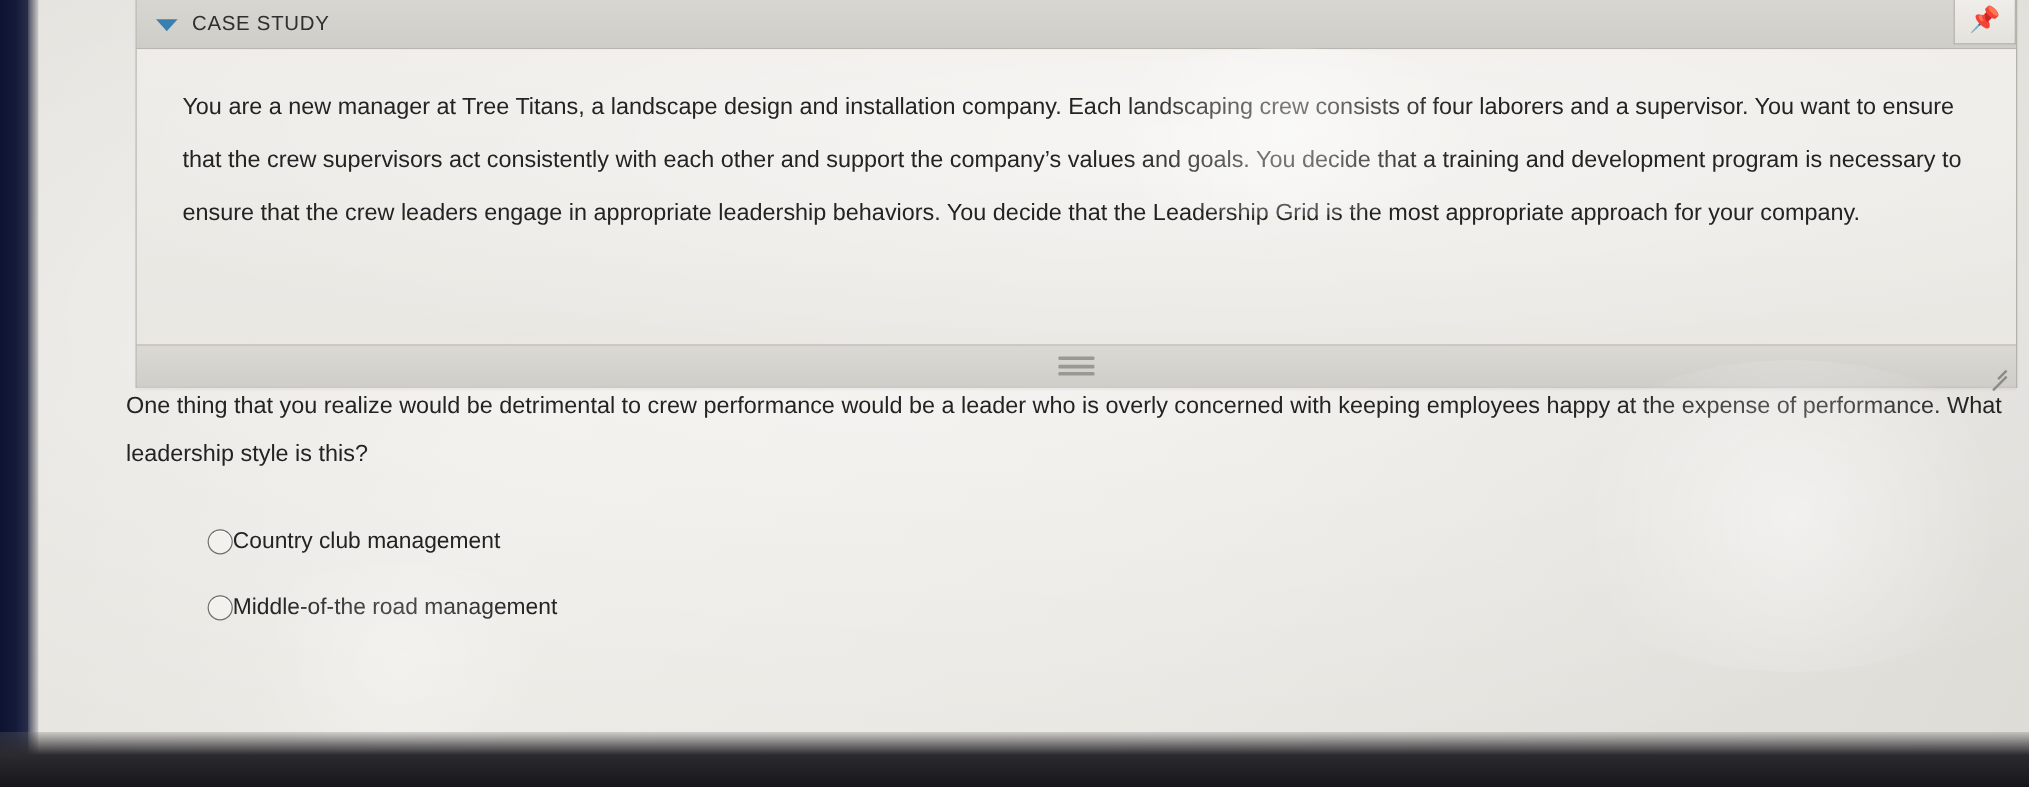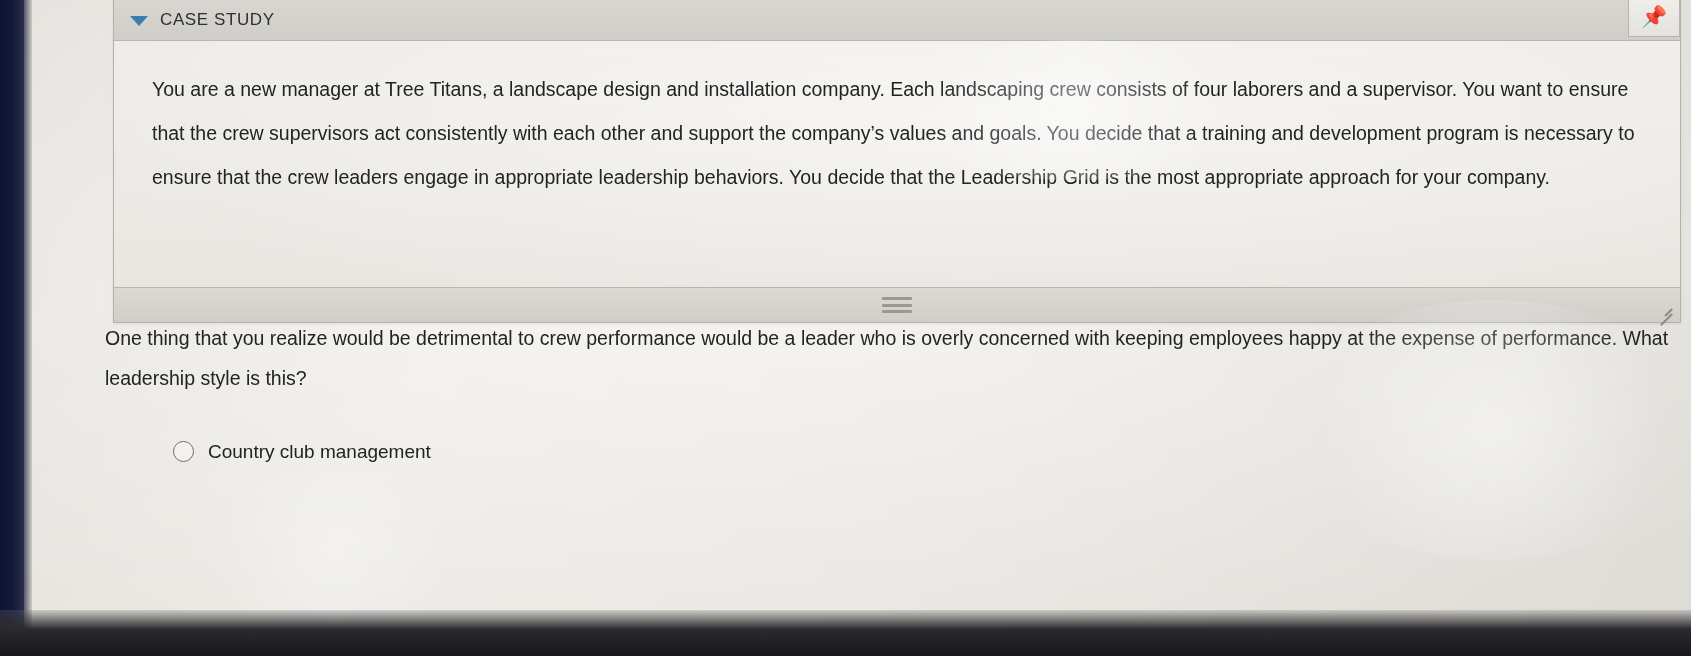--- a/index.html
+++ b/index.html
@@ -172,21 +172,20 @@
   
   .options {
     position: absolute;
     left: 110px;
     top: 424px;
     width: 900px;
   }
   .option-row {
     display: flex;
     align-items: center;
-    gap: 14px;
     height: 55px;
   }
   .radio {
     width: 19px;
     height: 19px;
     border-radius: 50%;
     border: 1.6px solid #6f6d69;
     background: #f3f1ed;
     box-shadow: inset 0 1px 1px rgba(255,255,255,0.8);
     flex: 0 0 auto;
@@ -245,20 +244,24 @@
       </div>
     </div>
 
     <div class="question">One thing that you realize would be detrimental to crew performance would be a leader who is overly concerned with keeping employees happy at the expense of performance. What leadership style is this?</div>
 
     <div class="options">
       <div class="option-row">
         <span class="radio"></span>
         <span class="option-label">Country club management</span>
       </div>
+      <div class="option-row">
+        <span class="radio"></span>
+        <span class="option-label">Middle-of-the road management</span>
+      </div>
     </div>
 
     <div class="glare g1"></div>
     <div class="glare g2"></div>
     <div class="glare g3"></div>
   </div>
 
   <div class="bottom-band"></div>
 </div>
 

